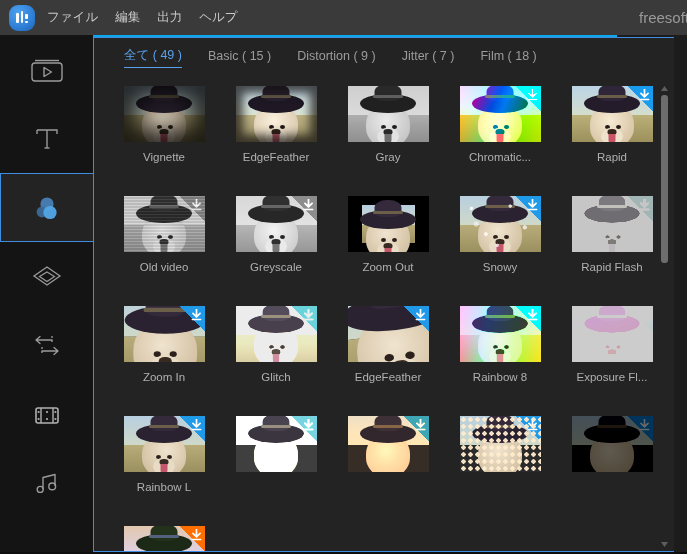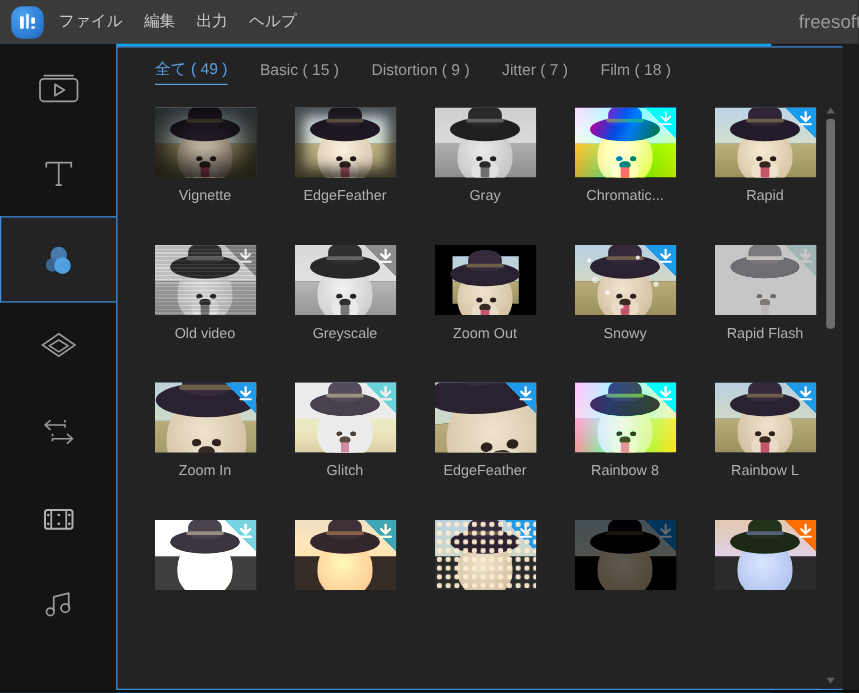--- a/index.html
+++ b/index.html
@@ -596,20 +596,44 @@
               <div class="badge">
                 <svg width="11" height="12" viewBox="0 0 11 12">
                   <path d="M5.5 0.5 V7.2 M5.5 7.8 L2 4.4 M5.5 7.8 L9 4.4" stroke="#fff" stroke-width="1.7" fill="none" stroke-linecap="round"></path>
                   <path d="M1.3 10.4 H9.7" stroke="#fff" stroke-width="1.5" stroke-linecap="round"></path>
                 </svg>
               </div>
             </div>
             <div class="cap">Rainbow 8</div>
           </div>
           <div class="cell">
+            <div class="thumb f-exposure">
+              <div class="scene">
+                <div class="sky"></div>
+                <div class="ground"></div>
+                <div class="dog">
+                  <div class="eyeL"></div>
+                  <div class="eyeR"></div>
+                  <div class="snout"></div>
+                  <div class="nose"></div>
+                  <div class="tongue"></div>
+                </div>
+                <div class="hat"></div>
+                <div class="hatband"></div>
+              </div>
+              <div class="badge">
+                <svg width="11" height="12" viewBox="0 0 11 12">
+                  <path d="M5.5 0.5 V7.2 M5.5 7.8 L2 4.4 M5.5 7.8 L9 4.4" stroke="#fff" stroke-width="1.7" fill="none" stroke-linecap="round"></path>
+                  <path d="M1.3 10.4 H9.7" stroke="#fff" stroke-width="1.5" stroke-linecap="round"></path>
+                </svg>
+              </div>
+            </div>
+            <div class="cap">Exposure Fl...</div>
+          </div>
+          <div class="cell">
             <div class="thumb f-mirror">
               <div class="scene">
                 <div class="sky"></div>
                 <div class="ground"></div>
                 <div class="dog">
                   <div class="eyeL"></div>
                   <div class="eyeR"></div>
                   <div class="snout"></div>
                   <div class="nose"></div>
                   <div class="tongue"></div>

